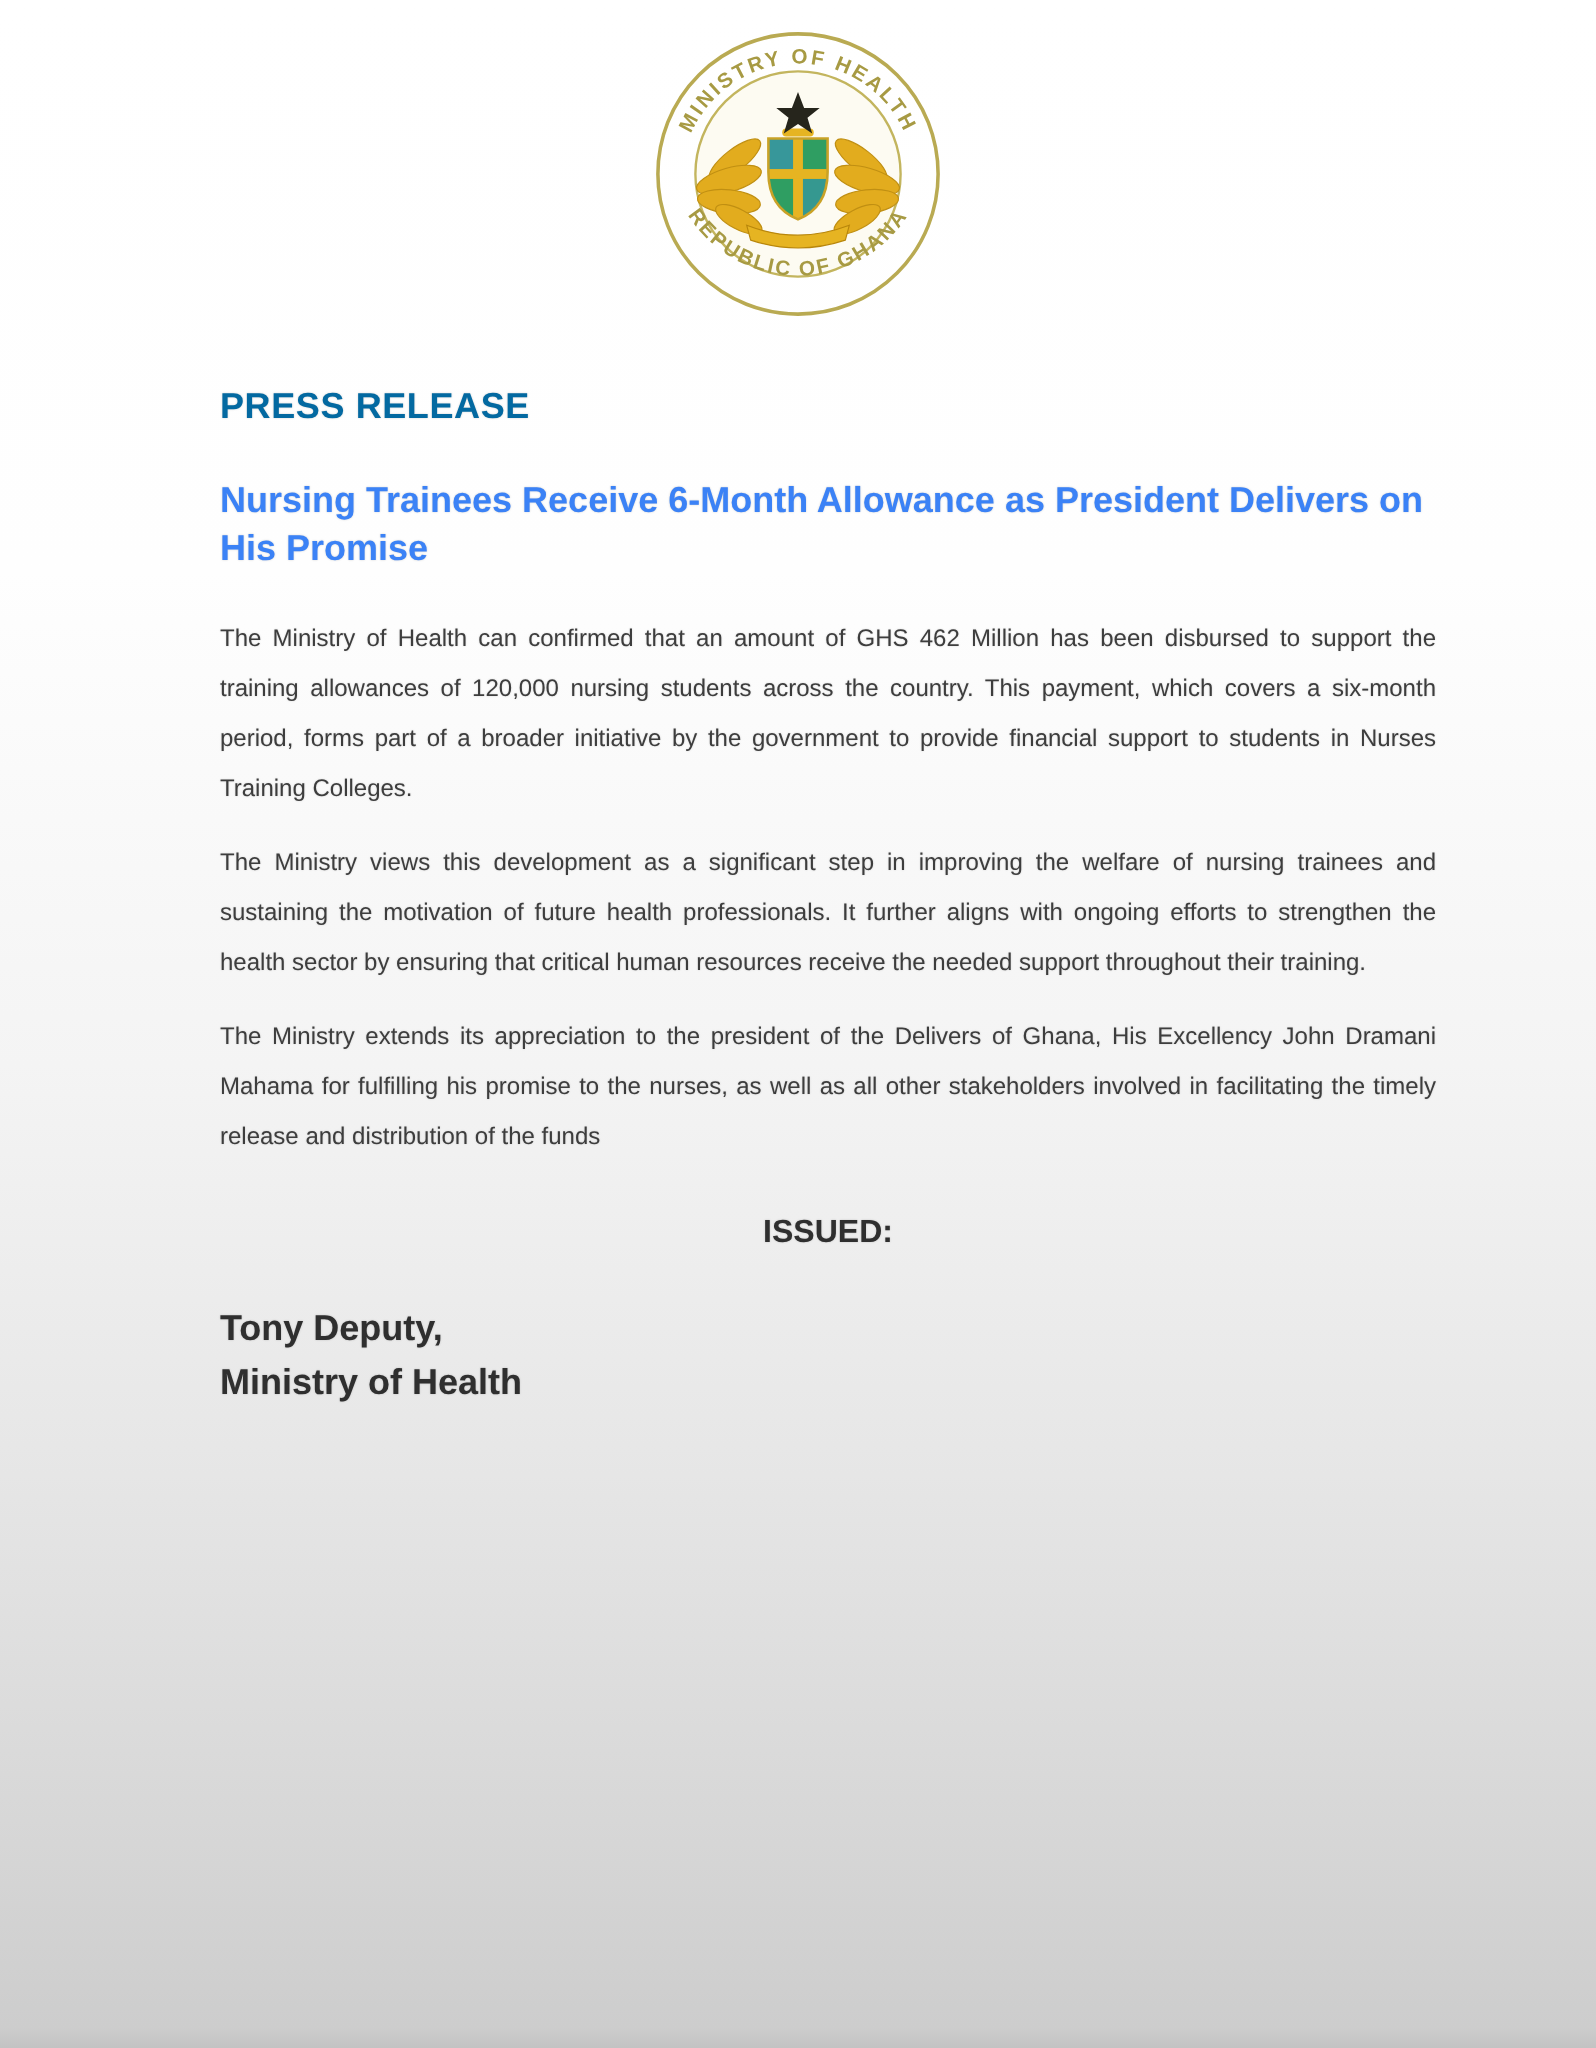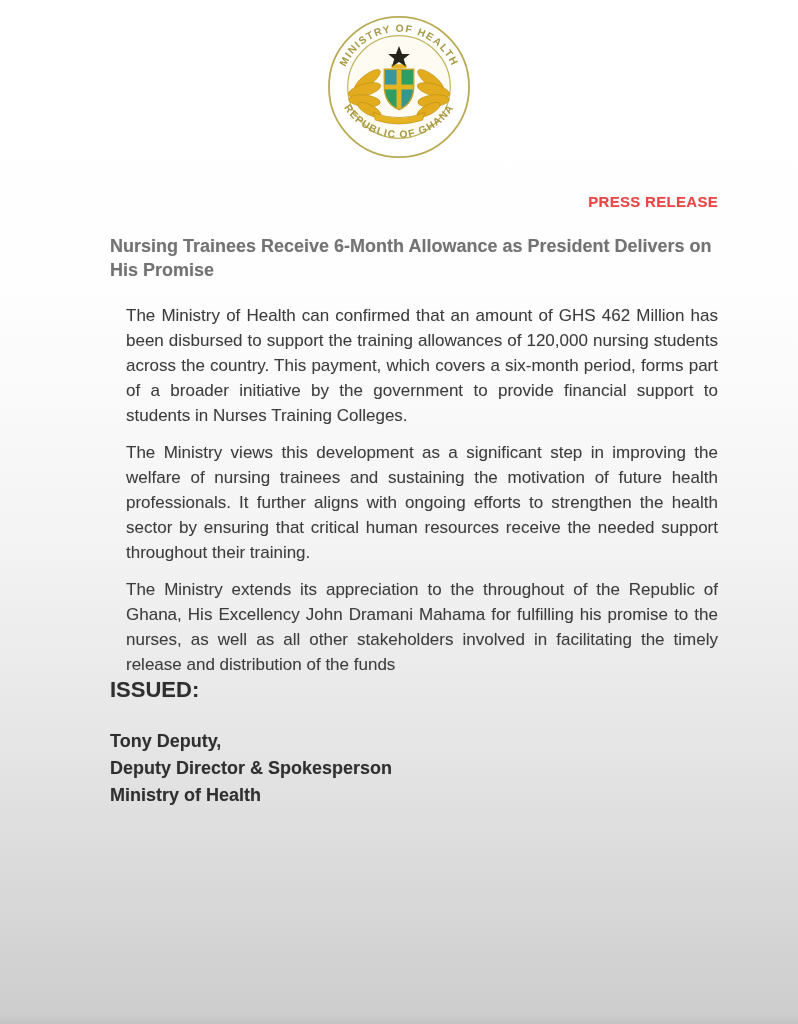--- a/index.html
+++ b/index.html
@@ -23,49 +23,51 @@
     width: 100%;
     text-align: center;
     height: 148px;
   }
   .content {
     width: 608px;
     margin-left: 110px;
   }
   .press-label {
     margin-top: 32px;
-    text-align: right;
+    text-align: left;
     font-weight: bold;
-    font-size: 15px;
+    font-size: 18px;
     letter-spacing: 0.3px;
-    color: #ef4444;
+    color: #0369a1;
     text-shadow: 0 0 1px rgba(60,60,60,0.25);
   }
   .title {
     margin-top: 24px;
     font-weight: bold;
     font-size: 18px;
     line-height: 24px;
-    color: #737373;
+    color: #3b82f6;
     text-shadow: 0 0 1px rgba(60,60,60,0.25);
   }
   .body-par {
-    margin: 12px 0 0 16px;
-    font-size: 17px;
+    margin: 12px 0 0 0;
+    font-size: 12px;
     line-height: 25px;
     text-align: justify;
     color: #3d3d3d;
     text-shadow: 0 0 1px rgba(70,70,70,0.22);
   }
   .body-par.first { margin-top: 21px; }
   .issued {
+    margin-top: 27px;
     font-weight: bold;
-    font-size: 22px;
+    font-size: 16px;
     color: #2f2f2f;
     text-shadow: 0 0 1px rgba(60,60,60,0.25);
+    text-align: center;
   }
   .signature {
     margin-top: 25px;
     font-weight: bold;
     font-size: 18px;
     line-height: 27px;
     color: #2f2f2f;
     text-shadow: 0 0 1px rgba(60,60,60,0.25);
   }
   .seal-text {
@@ -132,25 +134,24 @@
 
     <div class="press-label">PRESS RELEASE</div>
 
     <div class="title">Nursing Trainees Receive 6-Month Allowance as President Delivers on His Promise</div>
 
     <p class="body-par first">The Ministry of Health can confirmed that an amount of GHS 462 Million has been disbursed to support the training allowances of 120,000 nursing students across the country. This payment, which covers a six-month period, forms part of a broader initiative by the government to provide financial support to students in Nurses Training Colleges.</p>
 
 
     <p class="body-par">The Ministry views this development as a significant step in improving the welfare of nursing trainees and sustaining the motivation of future health professionals. It further aligns with ongoing efforts to strengthen the health sector by ensuring that critical human resources receive the needed support throughout their training.</p>
 
-    <p class="body-par">The Ministry extends its appreciation to the throughout of the Republic of Ghana, His Excellency John Dramani Mahama for fulfilling his promise to the nurses, as well as all other stakeholders involved in facilitating the timely release and distribution of the funds</p>
+    <p class="body-par">The Ministry extends its appreciation to the president of the Delivers of Ghana, His Excellency John Dramani Mahama for fulfilling his promise to the nurses, as well as all other stakeholders involved in facilitating the timely release and distribution of the funds</p>
 
 
     <div class="issued">ISSUED:</div>
 
     <div class="signature">
       <div>Tony Deputy,</div>
-      <div>Deputy Director &amp; Spokesperson</div>
       <div>Ministry of Health</div>
     </div>
 
   </div>
 </div>
 
 </body></html>

